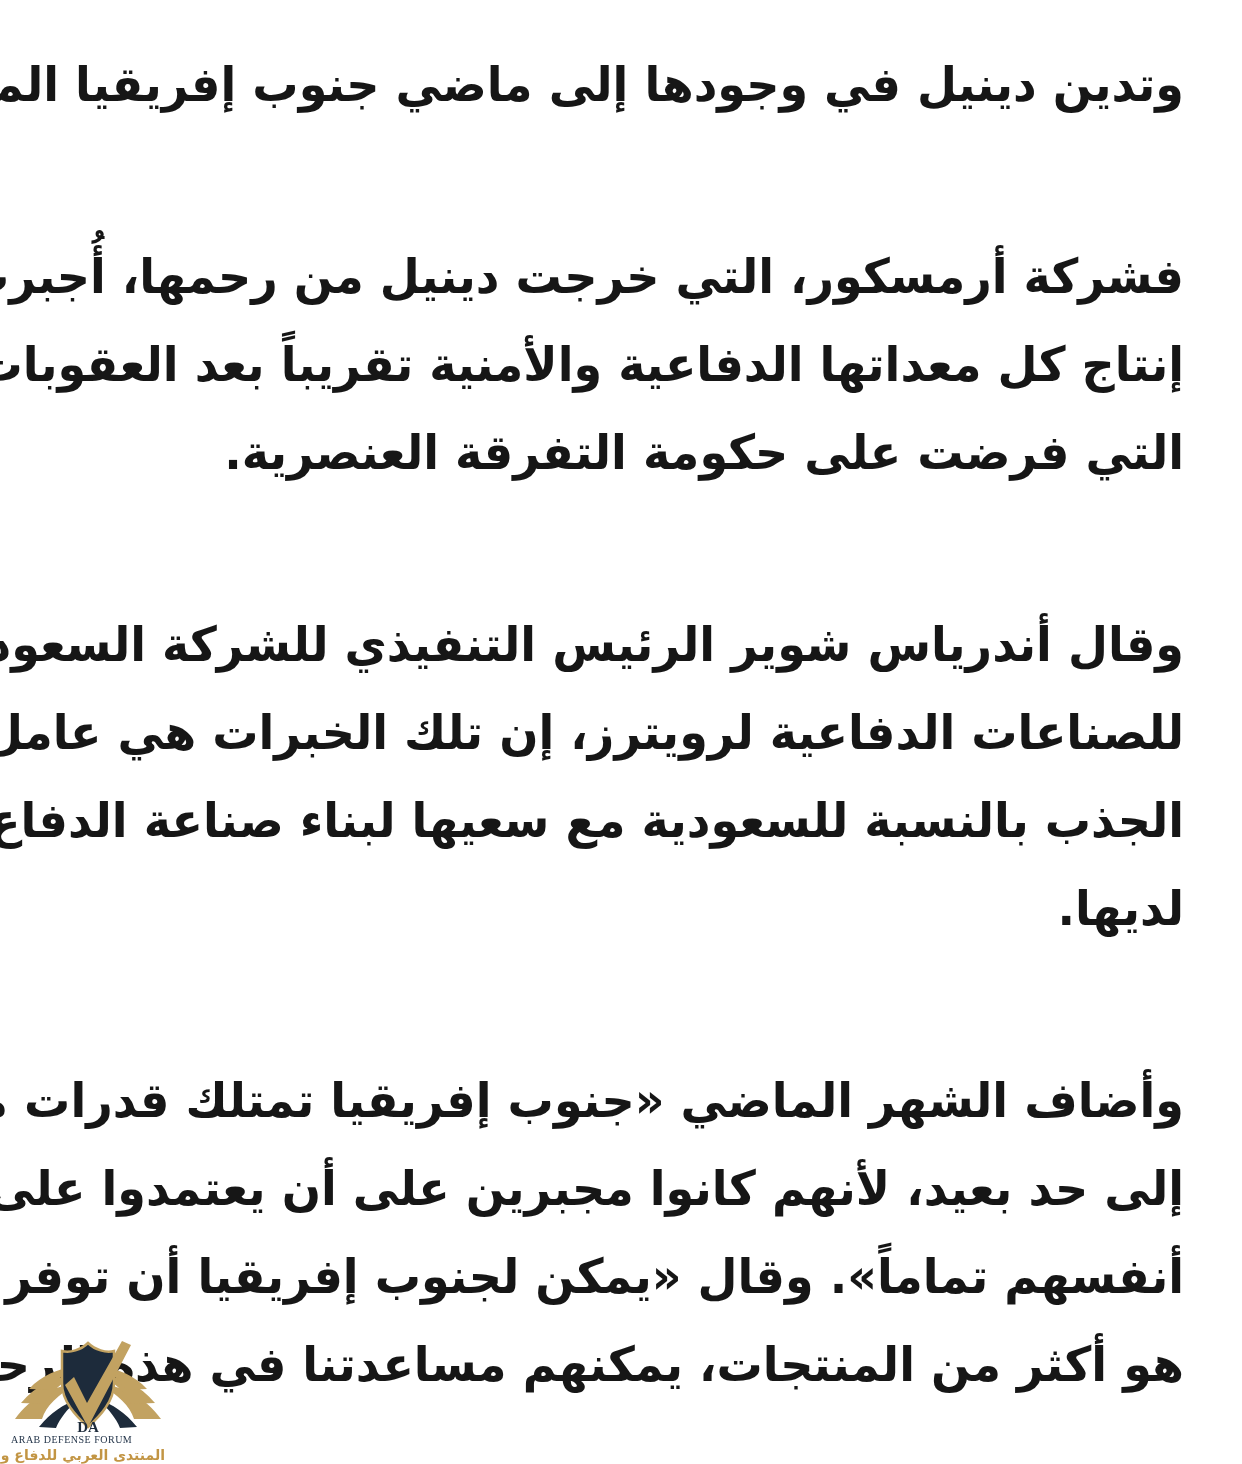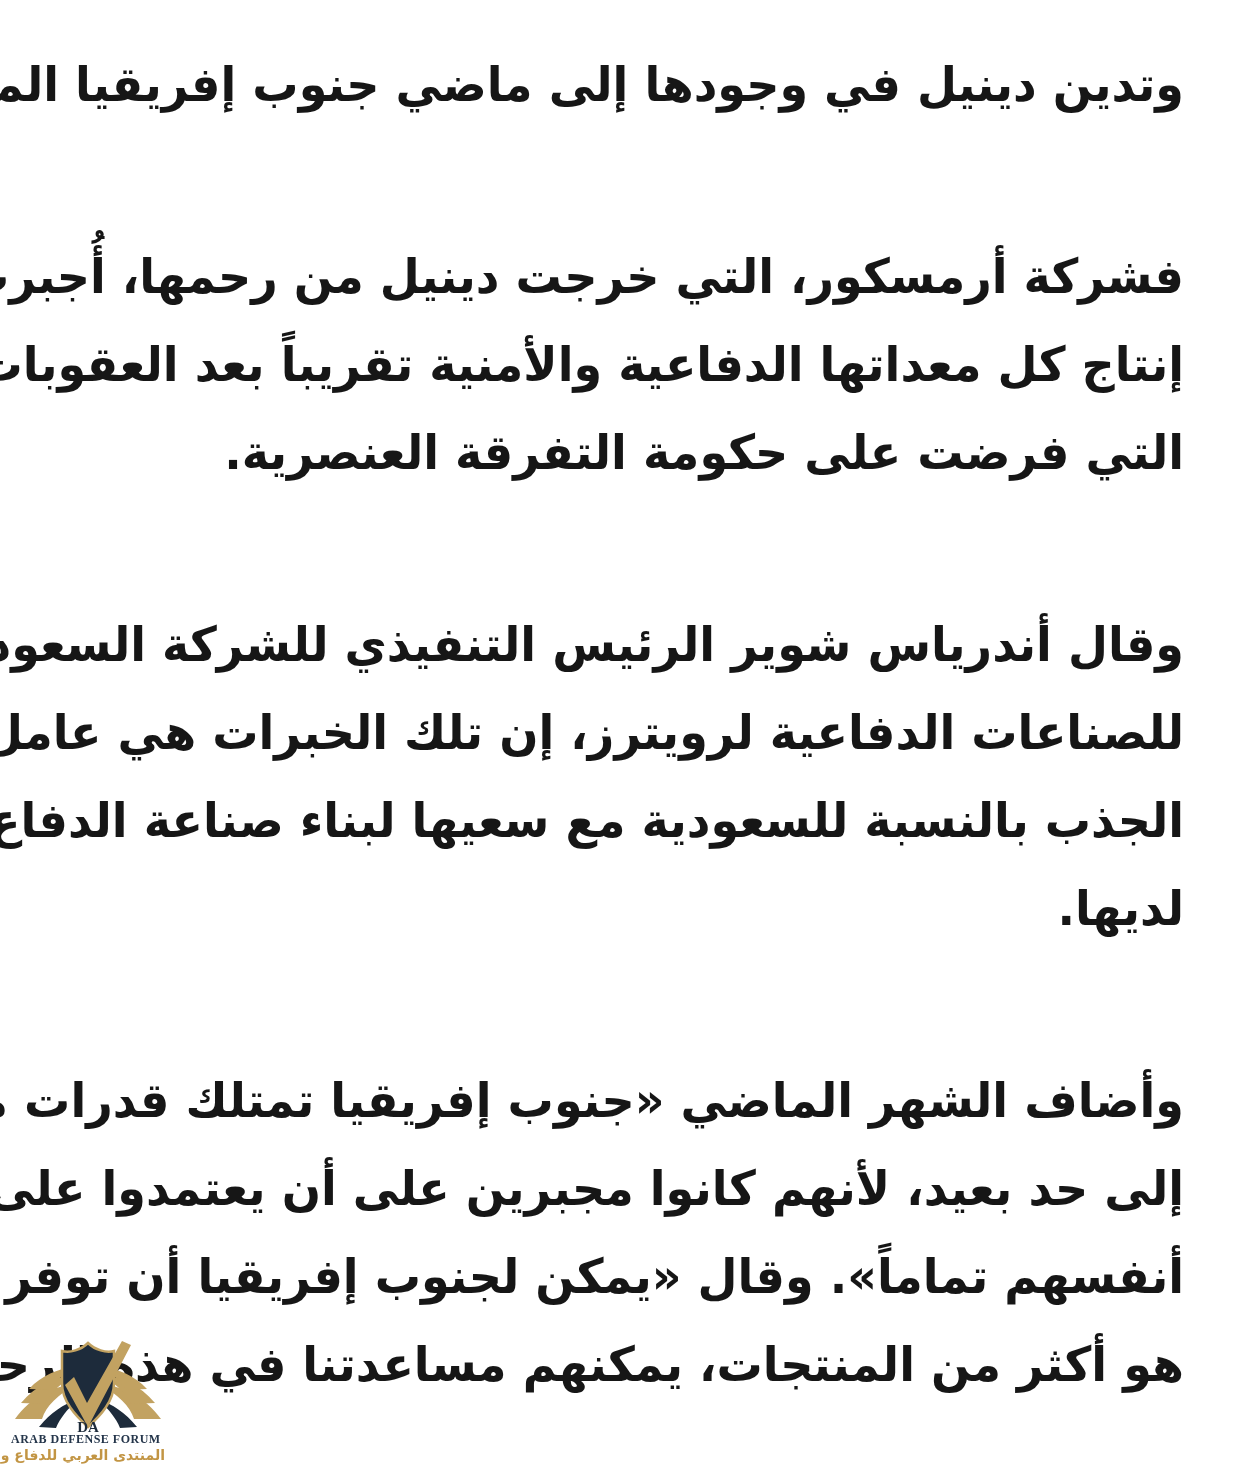--- a/index.html
+++ b/index.html
@@ -40,22 +40,22 @@
     left: 11px;
     bottom: 0;
     width: 154px;
   }
   .logo-emblem {
     display: block;
     margin: 0 auto;
   }
   .logo-latin {
     font-family: "Liberation Serif", serif;
-    font-weight: 700;
-    font-size: 12px;
+    font-weight: 400;
+    font-size: 10px;
     letter-spacing: 0.5px;
     color: #24354a;
     white-space: nowrap;
     line-height: 13px;
   }
   .logo-arabic {
     direction: rtl;
     font-weight: 700;
     font-size: 14px;
     color: #c29544;

